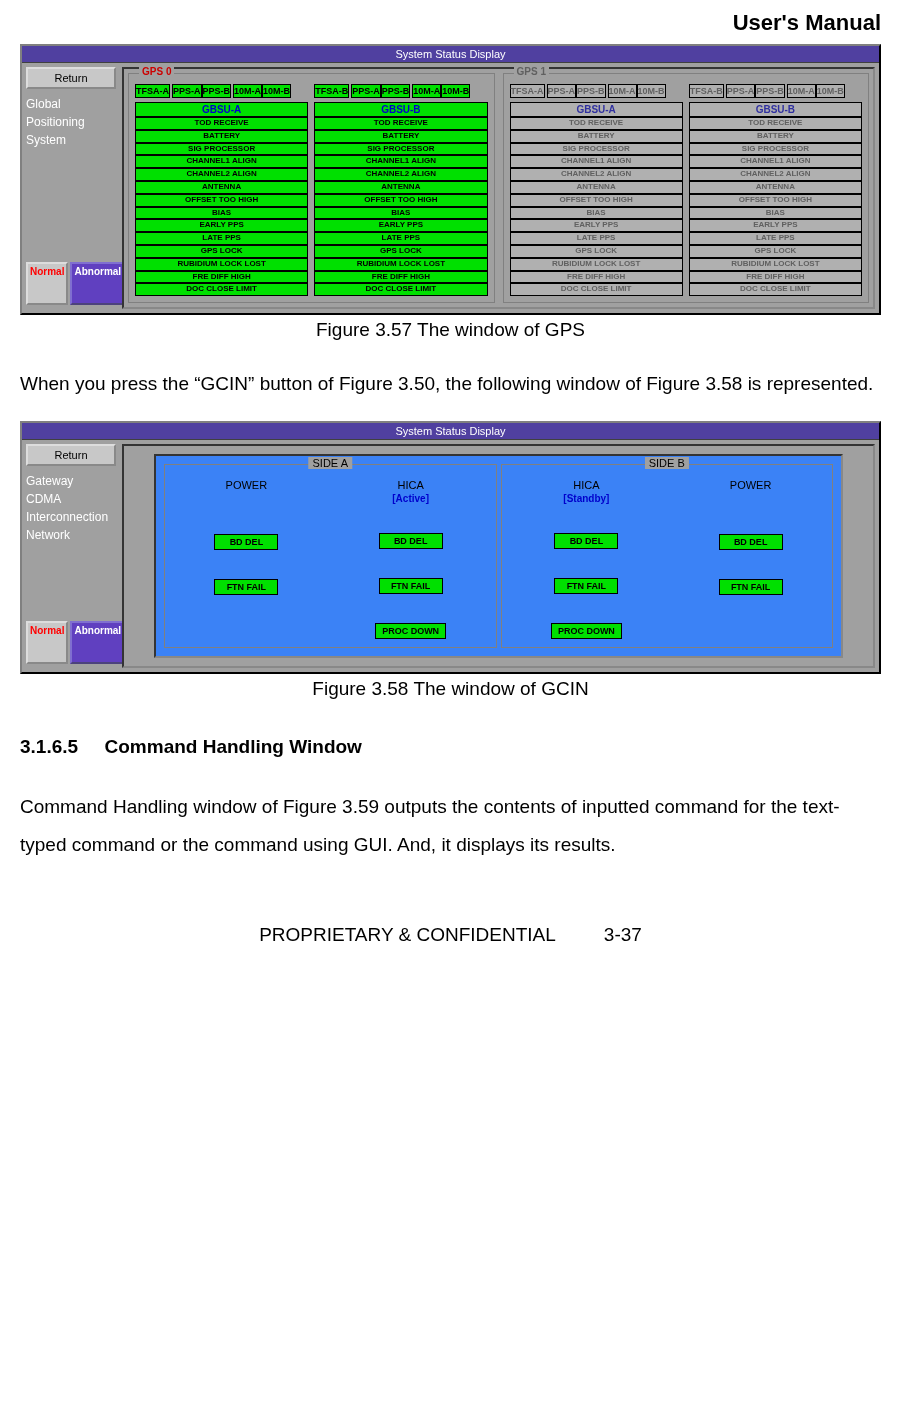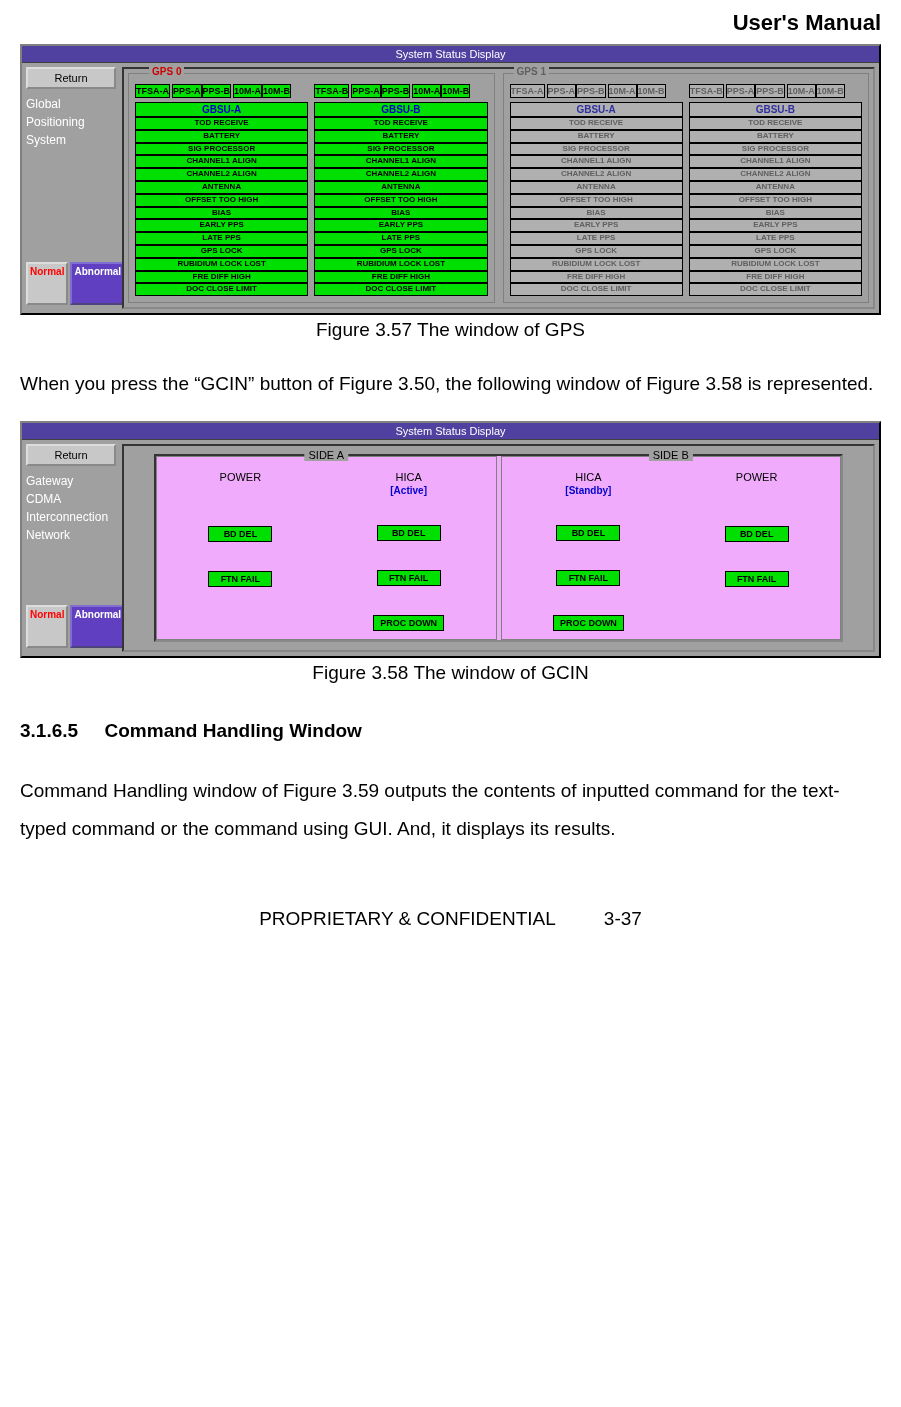--- a/index.html
+++ b/index.html
@@ -153,24 +153,24 @@
   .gcin-content {
     flex:1;
     background:#a0a0a0;
     border:2px inset #888;
     padding:8px 30px;
     display:flex;
     flex-direction:column;
     gap:12px;
   }
   .gcin-top-frame {
-    background:#f0abfc;
+    background:#3b82f6;
     border:2px inset #888;
     display:flex;
-    padding:0;
+    padding:8px;
     gap:4px;
   }
   .side-panel {
     flex:1;
     border:1px solid #808080;
     position:relative;
     padding:14px 6px 8px 6px;
     display:flex;
     gap:10px;
     justify-content:space-around;
@@ -254,21 +254,21 @@
           <div class="side-label" id="gps-side-label">Global<br>Positioning<br>System</div>
         </div>
         <div class="sidebar-bottom">
           <div class="legend-normal">Normal</div>
           <div class="legend-abnormal">Abnormal</div>
           <div class="legend-notequip">NotEquip</div>
         </div>
       </div>
       <div class="gps-content" id="gps-content">
           <div class="gps-half">
-            <div class="group-label" style="left: 20px;">GPS 0</div>
+            <div class="group-label" style="left: 10px;">GPS 0</div>
             <div class="top-row">
               <div class="top-col">
                 <div class="full-cell green-bg">TFSA-A</div>
                 <div class="split-cell">
                   <div class="green-bg">PPS-A</div>
                   <div class="green-bg">PPS-B</div>
                 </div>
                 <div class="split-cell">
                   <div class="green-bg">10M-A</div>
                   <div class="green-bg">10M-B</div>

